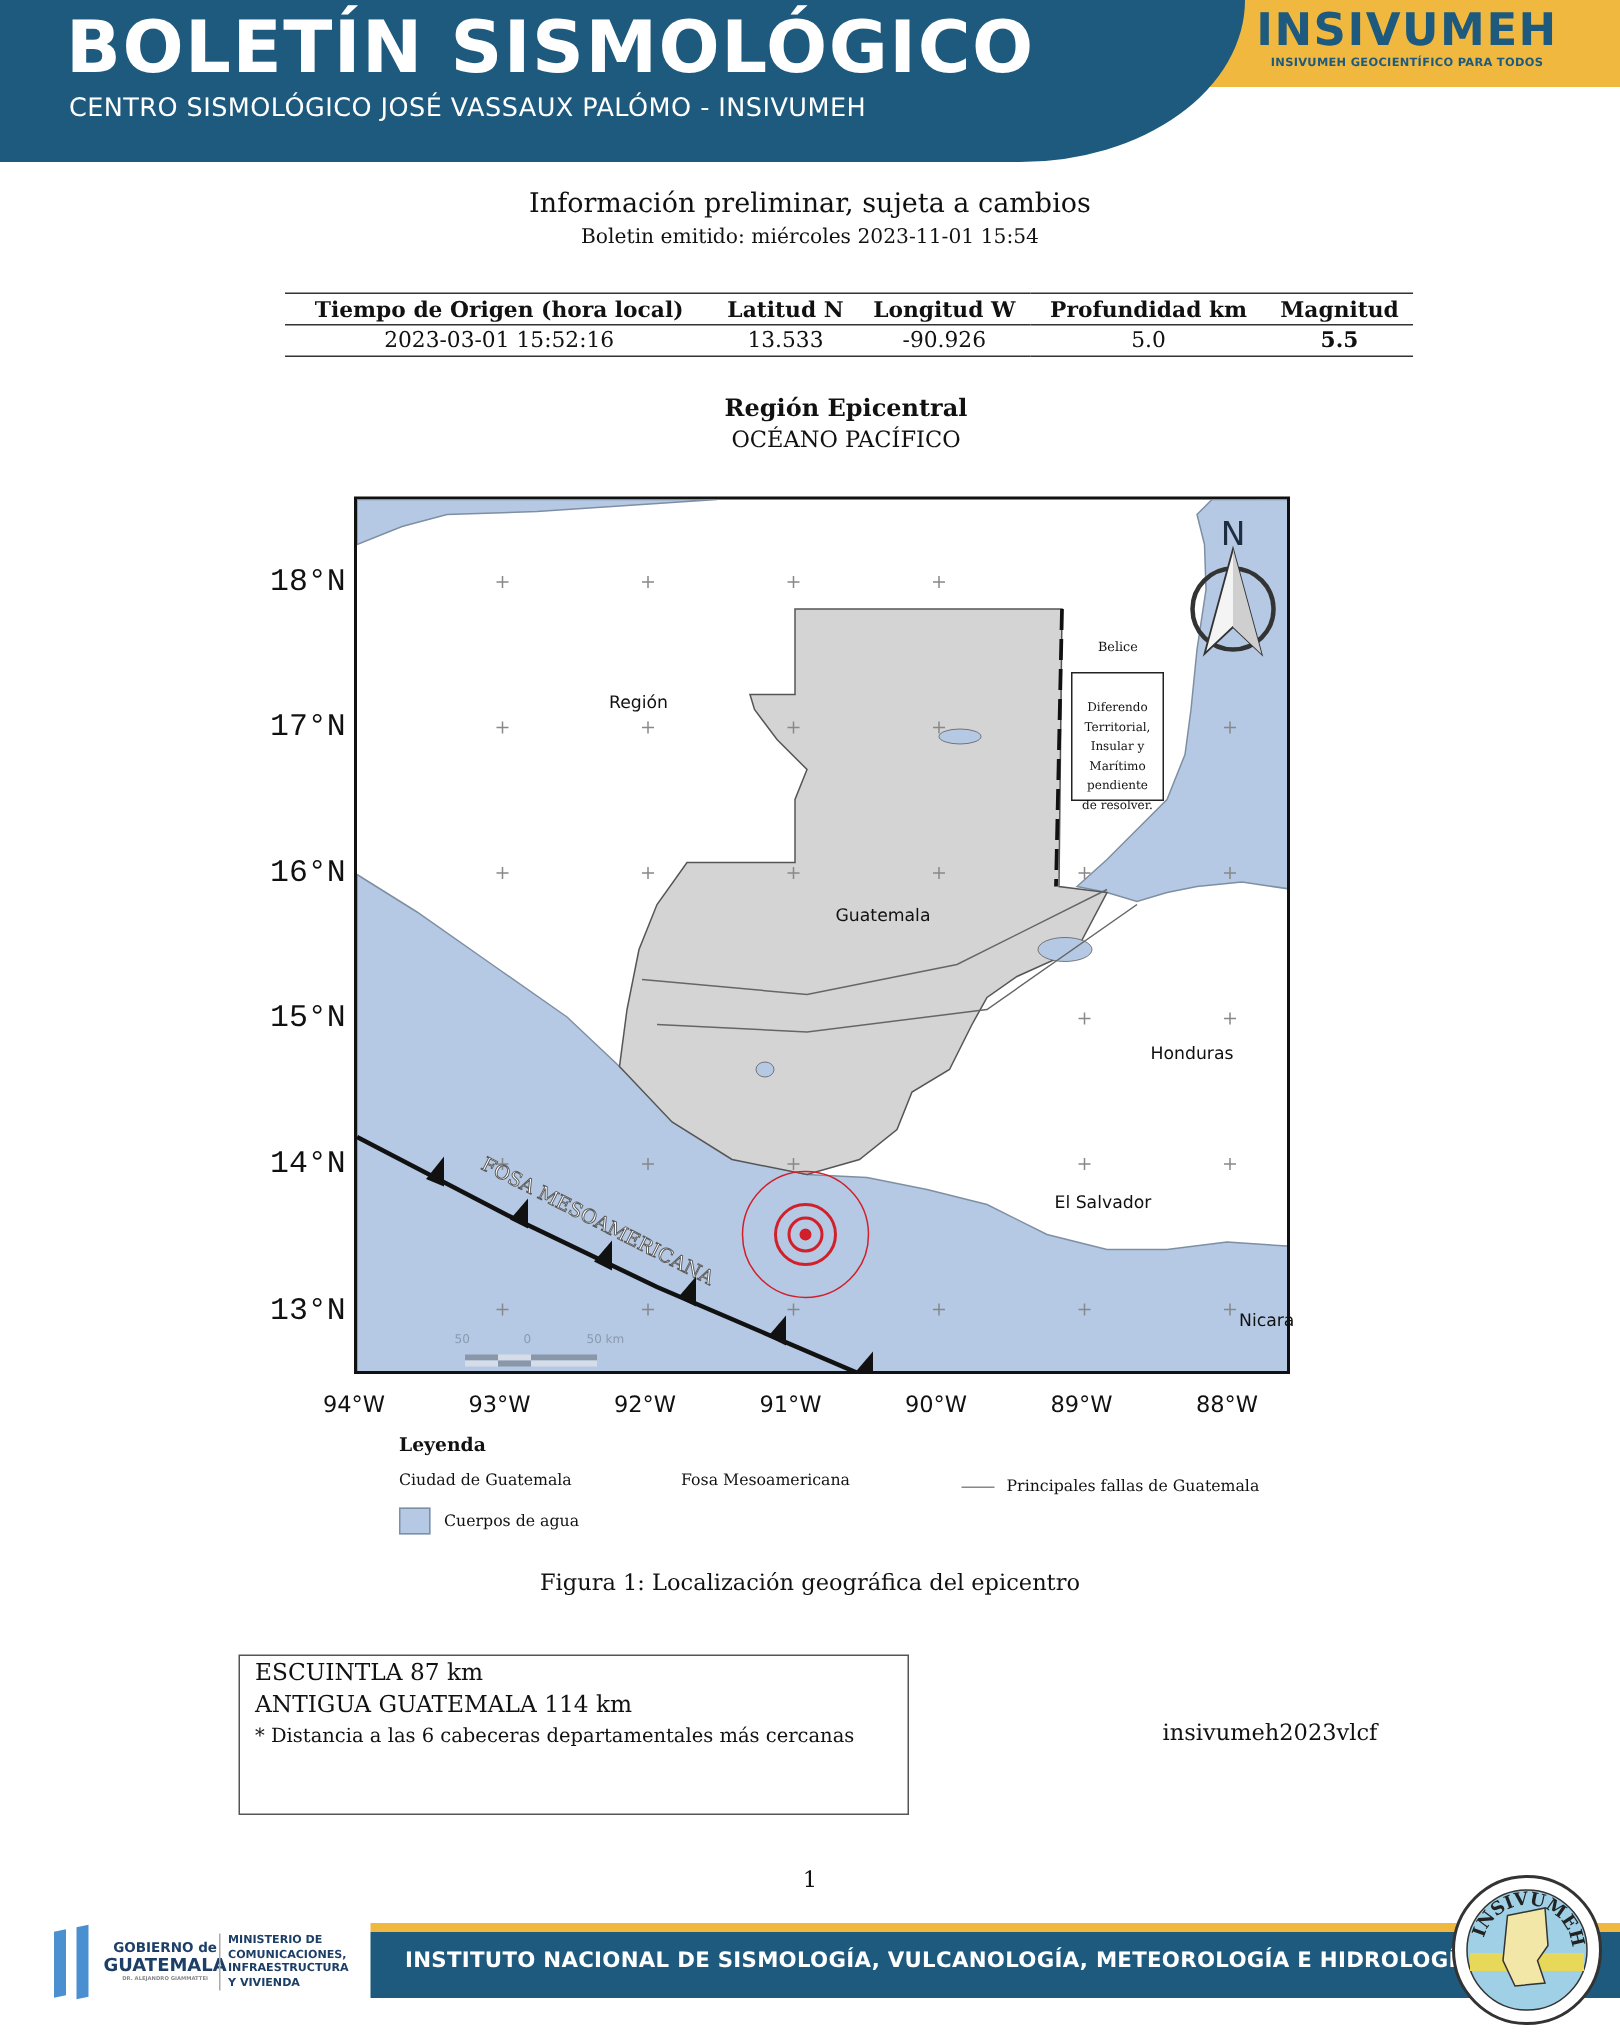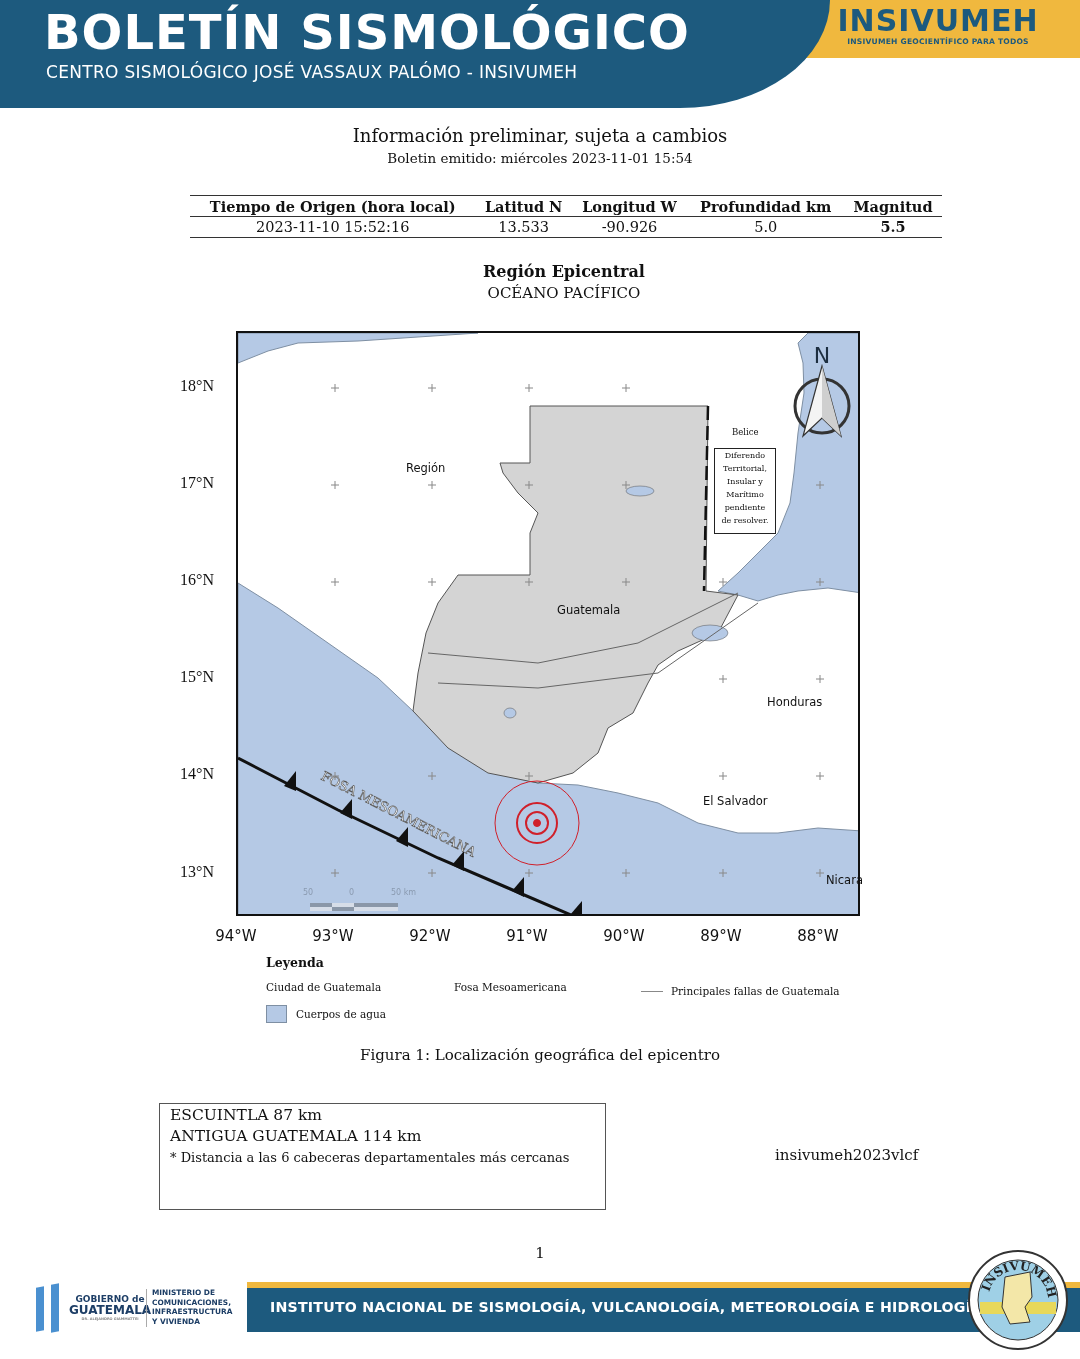--- a/index.html
+++ b/index.html
@@ -28,25 +28,25 @@
   .data-table td { padding: 1px 4px 2px; border-bottom: 1.5px solid #333; text-align: center; }
   .data-table td.mag { font-weight: bold; }
 
   .region-title { position: absolute; left: 0; width: 1128px; top: 262px; text-align: center; font-weight: bold; font-size: 16px; }
   .region-val { position: absolute; left: 0; width: 1128px; top: 284px; text-align: center; font-size: 15px; }
 
   
   .map { position: absolute; left: 236px; top: 331px; width: 624px; height: 585px; background: #ffffff;
          border: 2px solid #111; overflow: hidden; }
   .map svg { position: absolute; left: 0; top: 0; }
-  .lat-lbl { position: absolute; left: 180px; font-family: Liberation Serif, serif; font-size: 16px; }
+  .lat-lbl { position: absolute; left: 180px; font-family: Liberation Mono, monospace; font-size: 21px; }
   .lon-lbl { position: absolute; top: 927px; font-family: "DejaVu Sans", sans-serif; font-size: 15px; width: 70px; text-align: center; }
   .map-lbl { position: absolute; font-family: "DejaVu Sans", sans-serif; font-size: 11.5px; color: #111; }
   .belize-box { position: absolute; left: 714px; top: 448px; width: 62px; height: 86px; border: 1.5px solid #222; background: #fff;
-                font-size: 8px; text-align: center; line-height: 13px; padding-top: 0; font-family: "DejaVu Serif", serif; }
+                font-size: 8px; text-align: center; line-height: 13px; padding-top: 16px; font-family: "DejaVu Serif", serif; }
   .belice-lbl { position: absolute; left: 732px; top: 427px; font-size: 8.5px; font-family: "DejaVu Serif", serif; }
   .scale-lbl { position: absolute; top: 888px; font-family: "DejaVu Sans", sans-serif; font-size: 8px; color: #8a9ab0; }
 
   
   .legend-title { position: absolute; left: 266px; top: 955px; font-weight: bold; font-size: 12.5px; }
   .legend-item { position: absolute; font-size: 10.5px; }
   .legend-swatch { position: absolute; left: 266px; top: 1005px; width: 21px; height: 18px; background: #b5c9e5; border: 1px solid #7e8fa3; }
   .legend-line { position: absolute; left: 641px; top: 991px; width: 22px; height: 1px; background: #888; }
 
   .fig-caption { position: absolute; left: 0; width: 1080px; top: 1046px; text-align: center; font-size: 15px; }
@@ -93,21 +93,21 @@
     <tr>
       <th>Tiempo de Origen (hora local)</th>
       <th>Latitud N</th>
       <th>Longitud W</th>
       <th>Profundidad km</th>
       <th>Magnitud</th>
     </tr>
   </thead>
   <tbody>
     <tr>
-      <td>2023-11-10 15:52:16</td>
+      <td>2023-03-01 15:52:16</td>
       <td>13.533</td>
       <td>-90.926</td>
       <td>5.0</td>
       <td class="mag">5.5</td>
     </tr>
   </tbody>
 </table>
 
 <div class="region-title">Región Epicentral</div>
 <div class="region-val">OCÉANO PACÍFICO</div>

